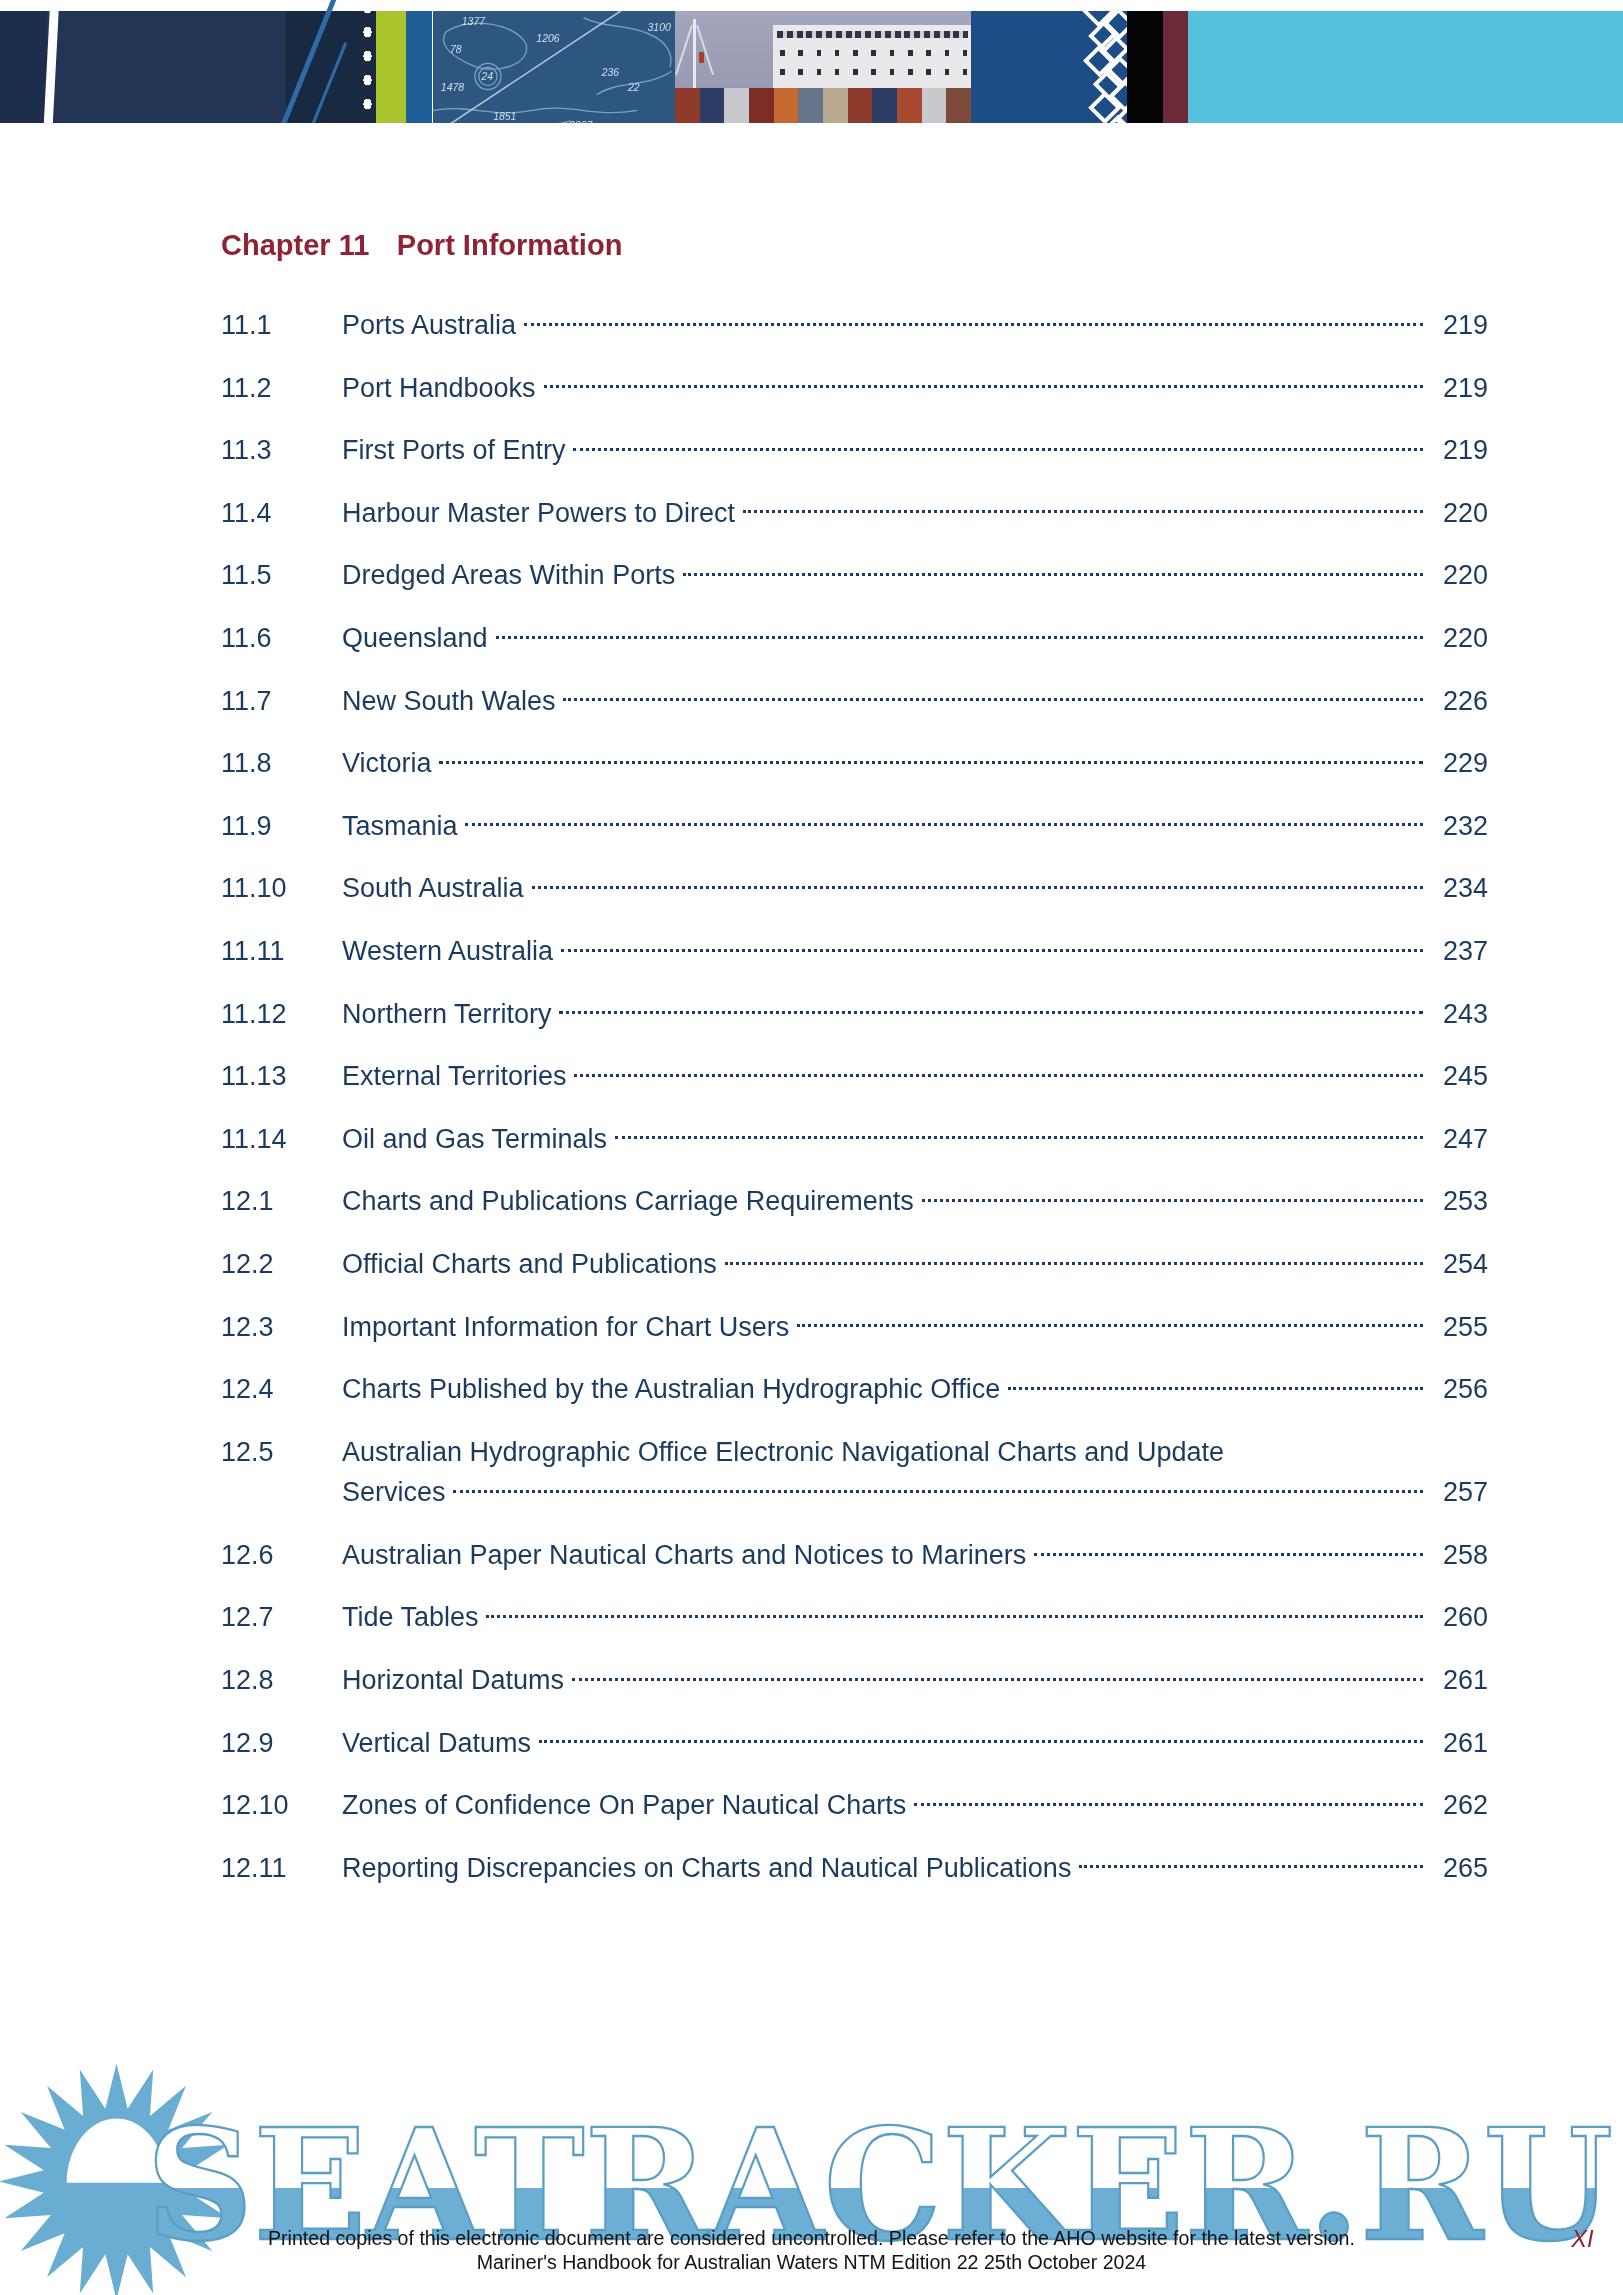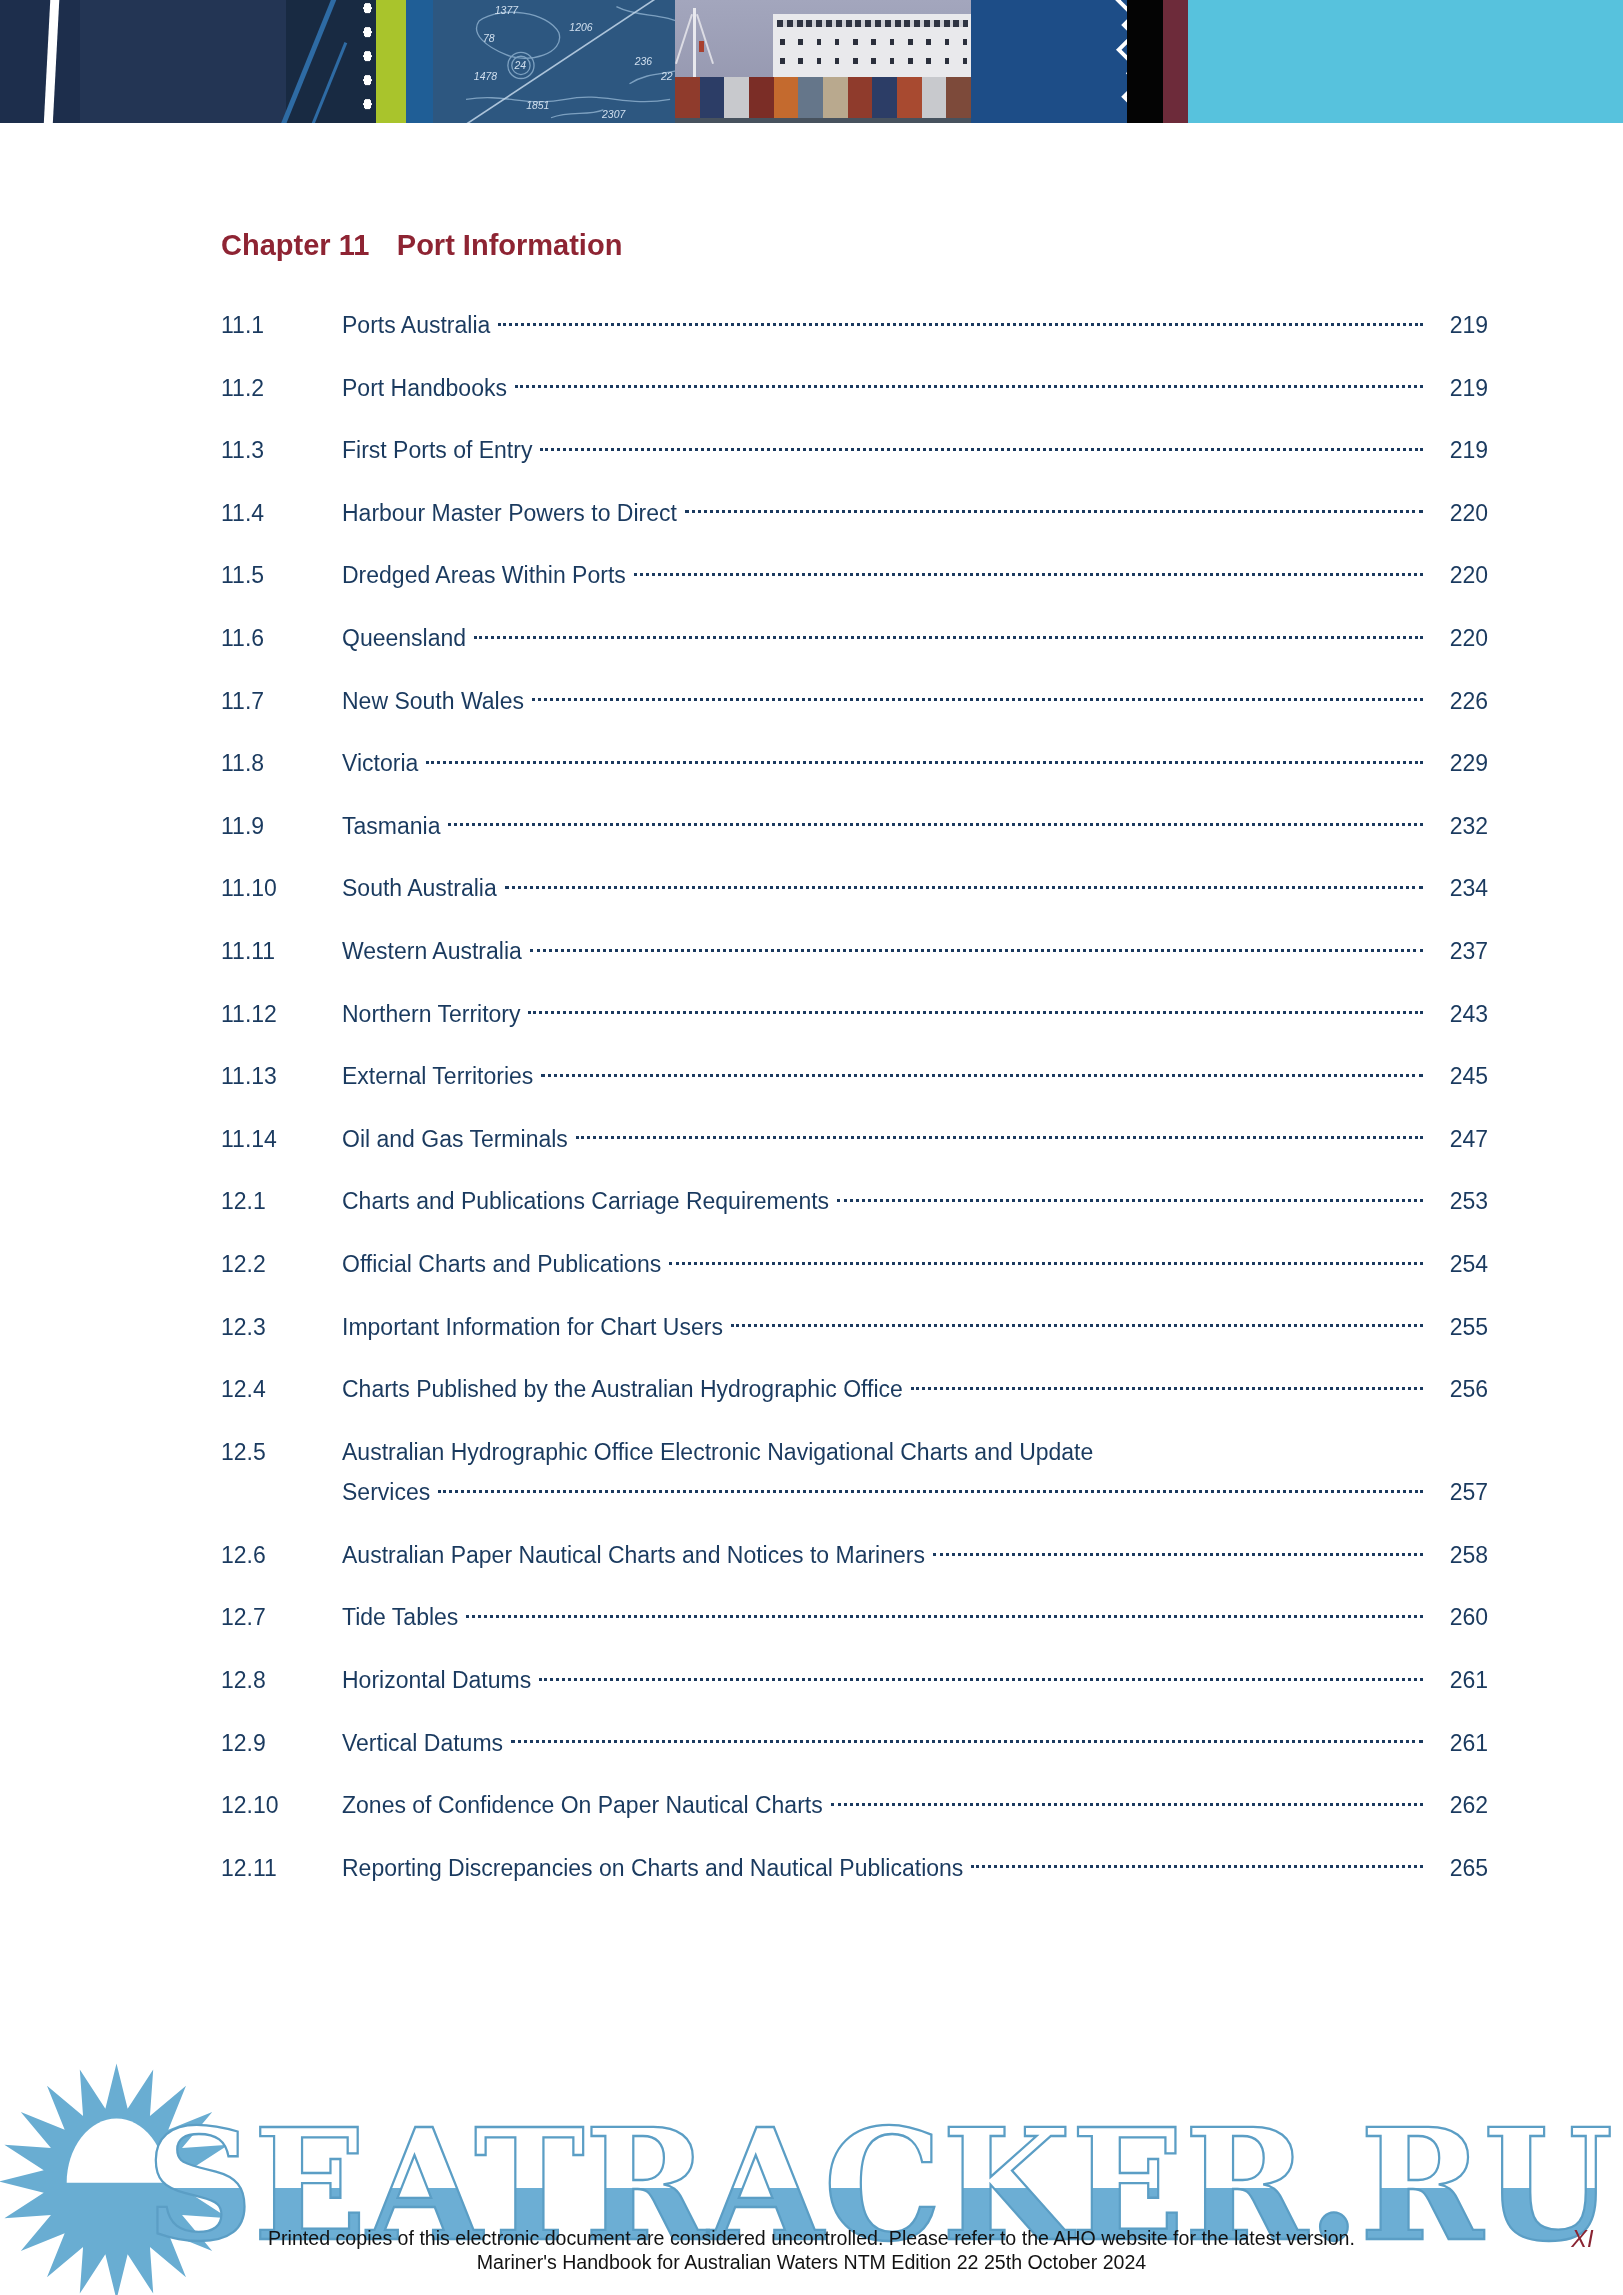--- a/index.html
+++ b/index.html
@@ -1,21 +1,21 @@
 <!DOCTYPE html>
 <html style="font-size:10.5px"><head>
 <meta charset="utf-8">
 <style>
   html,body{margin:0;padding:0;background:#ffffff;}
   .page{position:relative;width:1623px;height:2295px;background:#ffffff;overflow:hidden;
         font-family:"Liberation Sans", sans-serif;}
 
   
   .banner{position:absolute;left:0;top:0;width:1623px;height:123px;overflow:hidden;}
-  .banner .seg{position:absolute;top:0;height:123px;padding-left:33px;}
+  .banner .seg{position:absolute;top:11px;height:123px;}
   .seg-navy-base{left:0;width:286px;background:#233554;}
   .seg-navy-left{left:0;width:47px;background:#1d2e4c;}
   .white-diag{position:absolute;left:47px;top:-6.5px;width:9.2px;height:137px;background:#ffffff;
               transform:rotate(3deg);}
   .seg-navy-dark{left:286px;width:90px;background:#182a42;}
   .blue-diag1{position:absolute;left:306px;top:-7.9px;width:4.6px;height:140px;background:#2e6ba4;transform:rotate(22deg);}
   .blue-diag2{position:absolute;left:326px;top:39px;width:2.6px;height:98px;background:#2e6ba4;transform:rotate(22deg);}
   .dots-col{position:absolute;left:359px;top:0;width:17px;height:123px;
             background-image:radial-gradient(ellipse 6.5px 8.5px at 50% 50%, #ffffff 62%, rgba(255,255,255,0) 63%);
             background-size:17px 24px;background-repeat:repeat-y;background-position:0 -3.9px;}
@@ -43,21 +43,21 @@
   .win-row.r3{top:64px;left:15.7px;}
   .containers{position:absolute;left:0;bottom:5.2px;width:296px;height:41px;display:flex;}
   .containers div{flex:1;}
   .hull{position:absolute;left:0;bottom:0;width:296px;height:5.2px;background:#47525e;}
 
   
   .content{position:absolute;left:221px;top:230px;width:1267px;z-index:2;}
   .chap{font-size:29px;line-height:30px;font-weight:bold;color:#8e2433;margin:0 0 54px 0;}
   .chap .chap-title{margin-left:27.5px;}
   .chap.chap2{margin:13px 0 48px 0;}
-  .toc-row{display:flex;font-size:23px;line-height:23.6px;color:#1a3a5f;margin-bottom:39px;}
+  .toc-row{display:flex;font-size:27px;line-height:23.6px;color:#1a3a5f;margin-bottom:39px;}
   .toc-num{flex:0 0 121px;}
   .toc-body{flex:1;min-width:0;}
   .toc-title-line{margin-bottom:17px;}
   .toc-line2{display:flex;align-items:center;}
   .toc-title{white-space:nowrap;}
   .leader{flex:1;border-bottom:3.3px dotted #1b3a5f;margin:0 5.2px 3.3px 7.9px;min-width:26px;}
   .toc-page{flex:0 0 60px;text-align:right;}
 
   
   .watermark{position:absolute;left:0;top:2048px;width:1332px;height:247px;z-index:1;pointer-events:none;}

